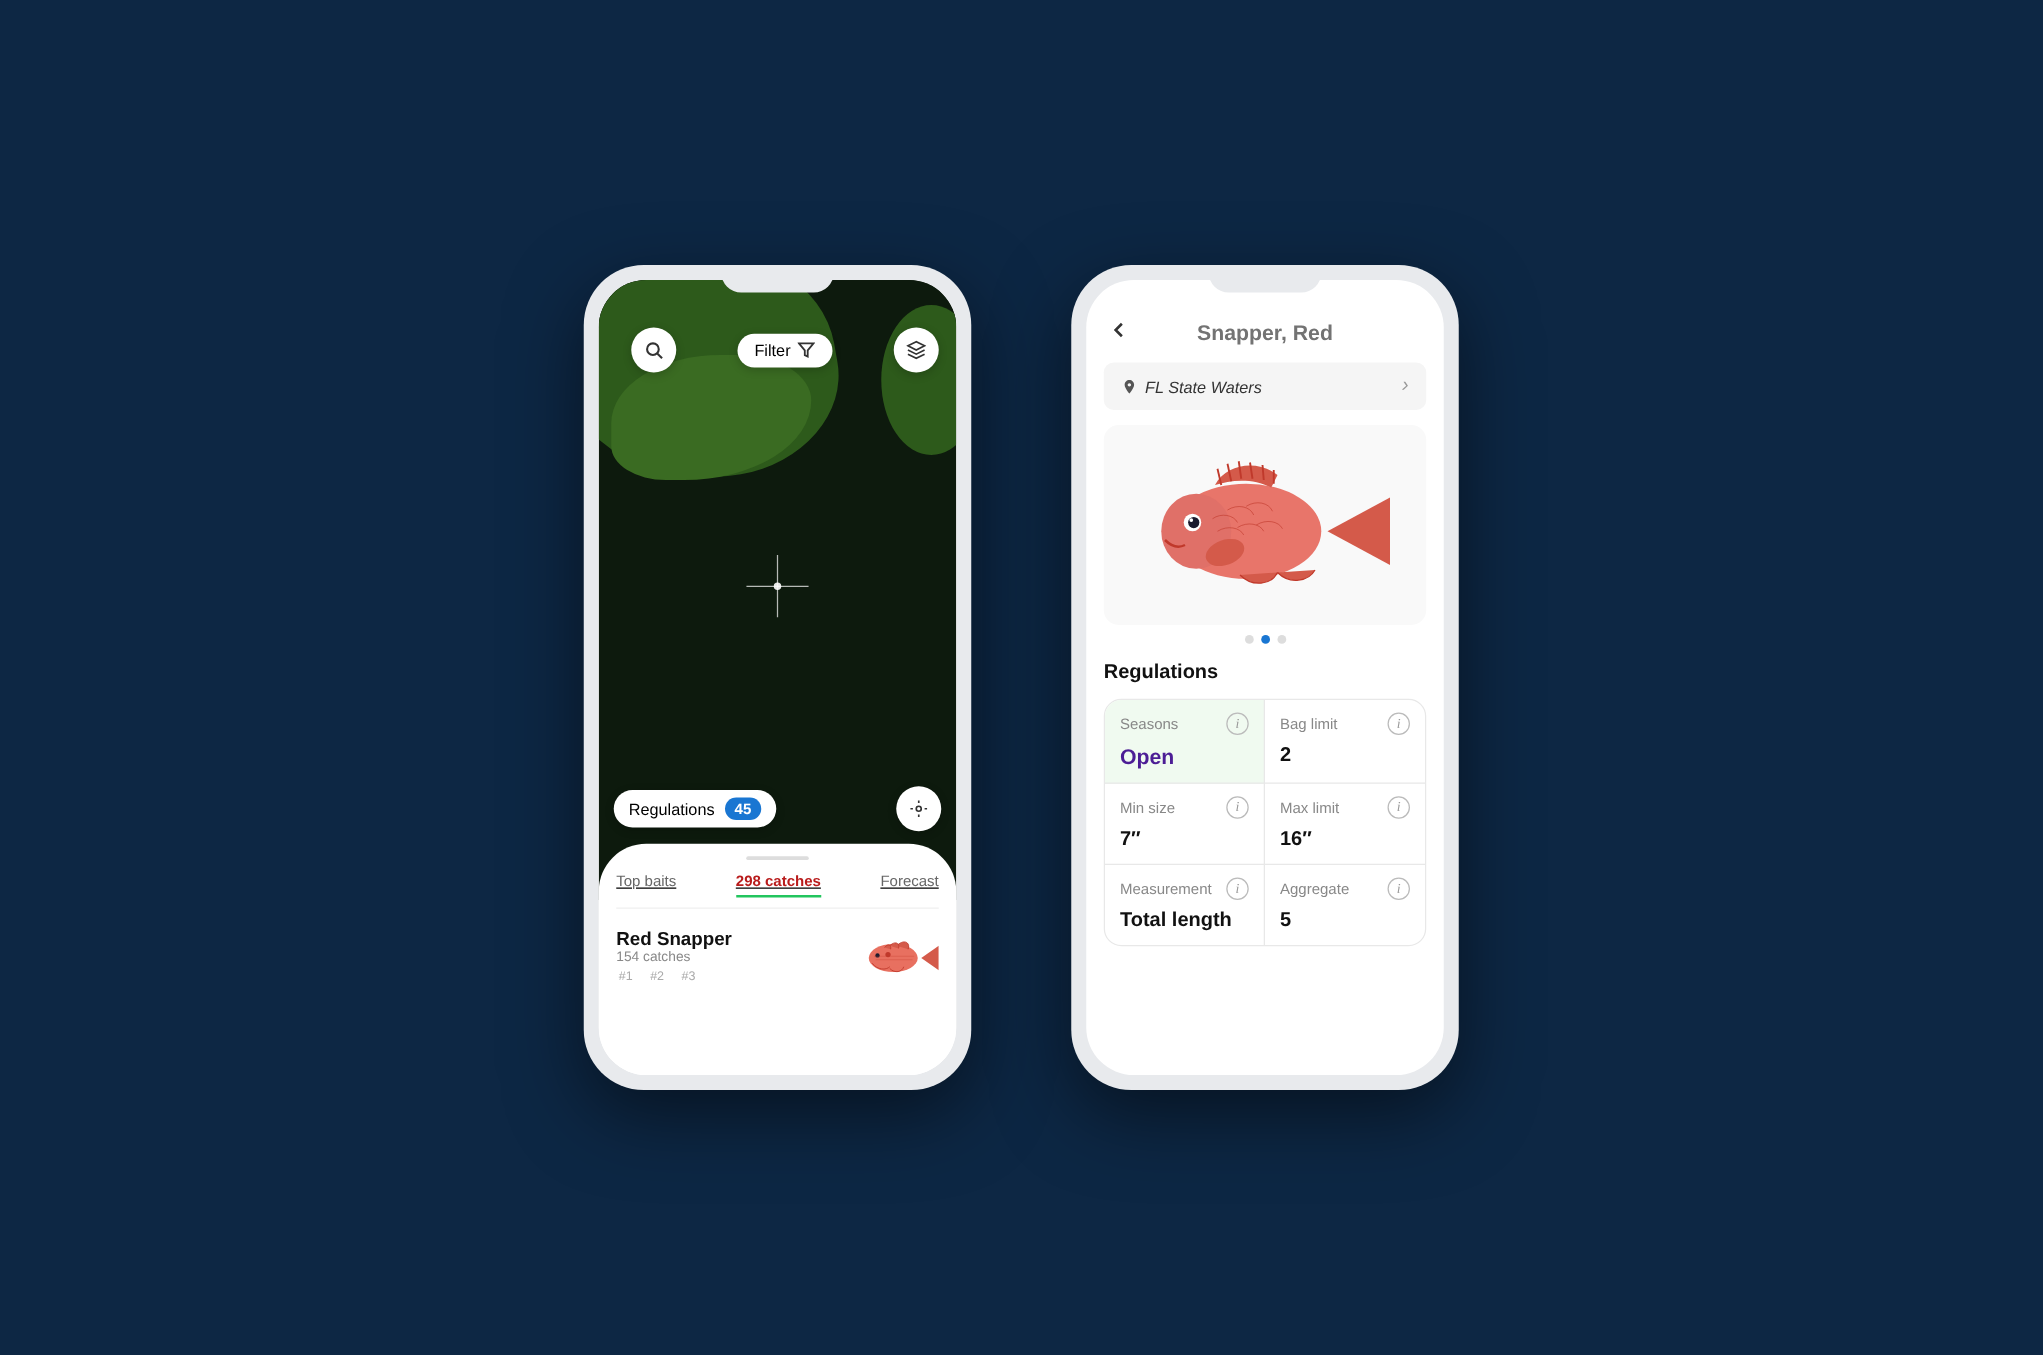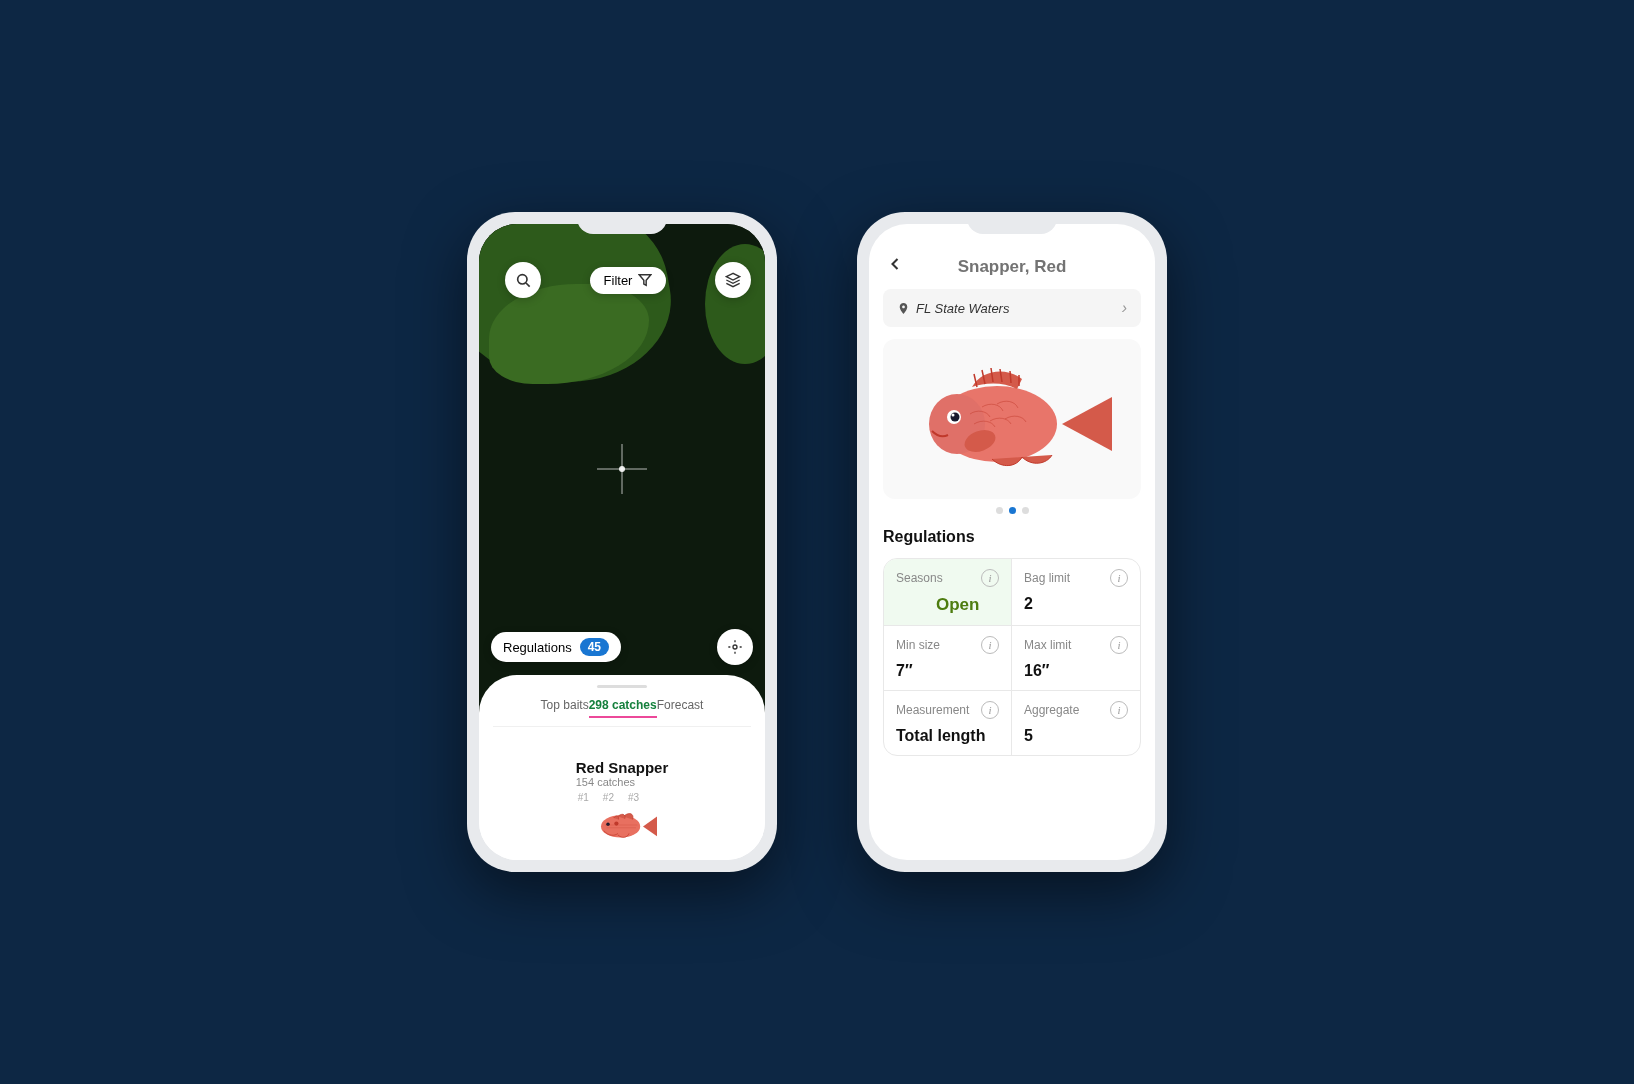--- a/index.html
+++ b/index.html
@@ -193,44 +193,44 @@
     .progress-bar {
       width: 50px;
       height: 3px;
       background: #ddd;
       border-radius: 2px;
       margin: 0 auto 10px;
     }
 
     .panel-tabs {
       display: flex;
-      justify-content: center;
-      margin-bottom: 26px;
+      justify-content: space-between;
+      margin-bottom: 10px;
       border-bottom: 1px solid #f0f0f0;
       padding-bottom: 8px;
+      text-decoration: underline;
     }
 
     .panel-tab {
       font-size: 12px;
       color: #666;
       padding-bottom: 4px;
     }
 
     .panel-tab.active {
-      color: #15803d;
+      color: #b91c1c;
       font-weight: 600;
-      border-bottom: 2px solid #ec4899;
+      border-bottom: 2px solid #22c55e;
     }
 
     .fish-card {
       display: flex;
       align-items: center;
       justify-content: space-between;
       padding: 6px 0;
-      flex-direction: column;
     }
 
     .fish-card-text h3 {
       font-size: 15px;
       font-weight: 700;
       color: #111;
     }
 
     .fish-card-text p {
       font-size: 11px;
@@ -429,23 +429,22 @@
       font-family: serif;
     }
 
     .reg-cell-value {
       font-size: 16px;
       font-weight: 700;
       color: #111;
     }
 
     .reg-cell-value.green {
-      color: #4d7c0f;
+      color: #4c1d95;
       font-size: 17px;
-      margin-left: 40px;
     }
 
     
     .bait-ranks {
       display: flex;
       gap: 14px;
       padding: 0 2px;
       margin-top: 4px;
     }
 

